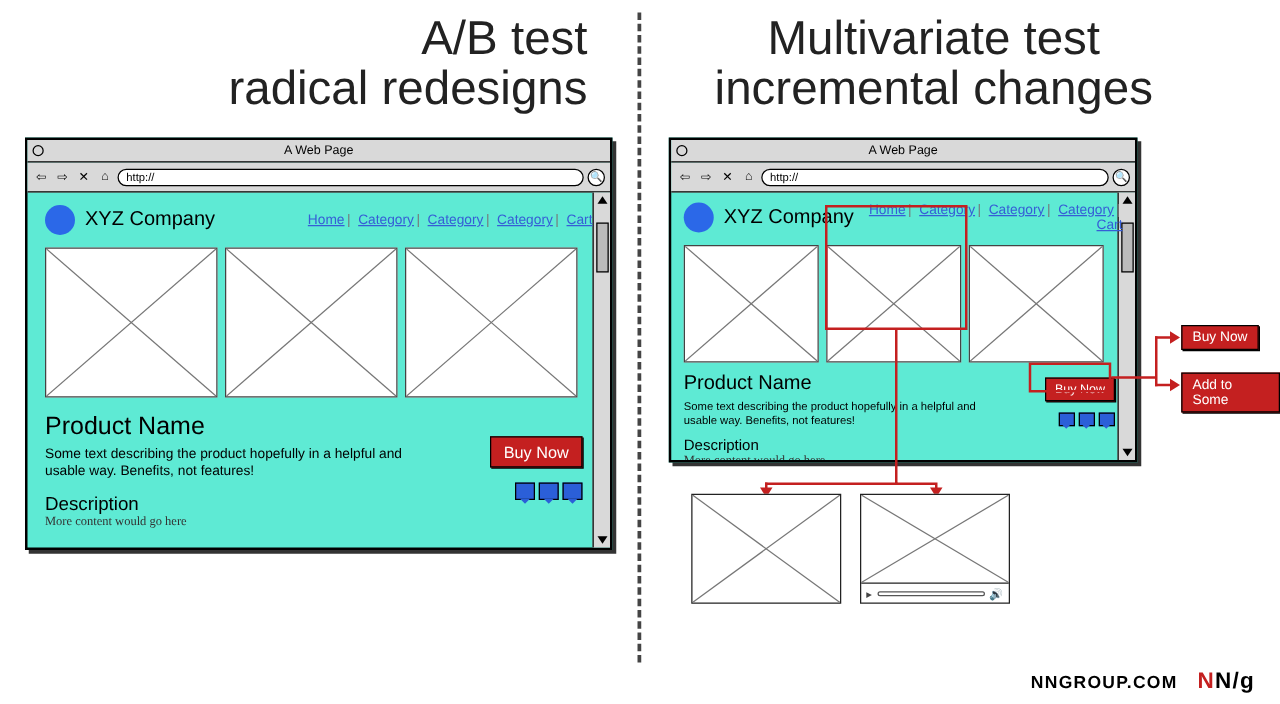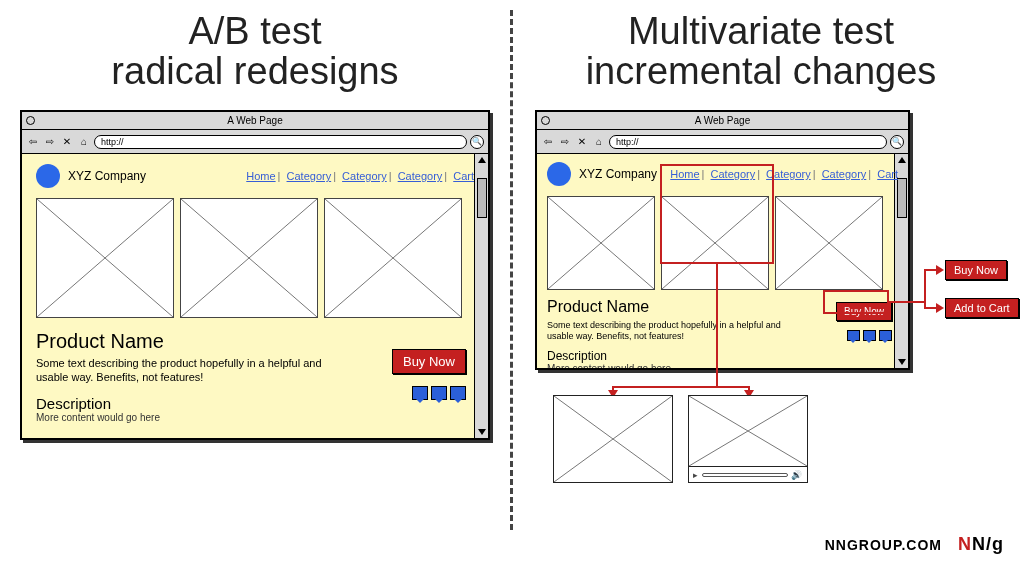--- a/index.html
+++ b/index.html
@@ -14,36 +14,36 @@
   .canvas { width: 1024px; height: 563px; position: relative; }
   .section-title {
     font-family: Helvetica, Arial, sans-serif;
     font-weight: 300;
     font-size: 38px;
     text-align: center;
     line-height: 1.05;
     color: #222;
     position: absolute;
   }
-  .left-title  { left: 40px;  top: 12px; width: 430px; }
-  .right-title { left: 536px; top: 12px; width: 450px; }
+  .left-title  { left: 40px;  top: 12px; width: 430px; text-align: right; }
+  .right-title { left: 522px; top: 12px; width: 450px; }
 
   .divider {
     position: absolute;
     left: 510px;
     top: 10px;
     height: 520px;
     border-left: 3px dashed #444;
   }
 
   
   .browser {
     position: absolute;
     border: 2px solid #000;
-    background: #fef9c3;
+    background: #5eead4;
     box-shadow: 3px 3px 0 #333;
   }
   .browser.large { left: 20px;  top: 110px; width: 470px; height: 330px; }
   .browser.small { left: 535px; top: 110px; width: 375px; height: 260px; }
 
   .titlebar {
     height: 18px;
     background: #d9d9d9;
     border-bottom: 1px solid #000;
     position: relative;
@@ -90,38 +90,38 @@
   .scrollbar::before, .scrollbar::after {
     content:""; position:absolute; left:3px; width:0;height:0;
     border-left:4px solid transparent;border-right:4px solid transparent;
   }
   .scrollbar::before { top:3px; border-bottom:6px solid #000; }
   .scrollbar::after  { bottom:3px; border-top:6px solid #000; }
   .scrollbar .thumb { position:absolute; left:2px; top:24px; width:10px; height:40px; background:#bbb; border:1px solid #000;}
 
   .brandrow { display:flex; align-items:center; gap:8px; }
   .logo { width:24px;height:24px;border-radius:50%;background:#2b68e8; flex-shrink:0;}
-  .brandname { font-size:12px; }
+  .brandname { font-size:16px; }
   .nav { flex:1; text-align:right; font-size:11px; color:#365ed6; word-spacing:1px;}
   .nav span { text-decoration:underline; color:#365ed6; cursor:default; }
   .nav .sep { color:#777; margin:0 2px; text-decoration:none;}
 
   .thumbrow { display:flex; gap:6px; margin-top:10px; }
   .ph { border:1.5px solid #444; position:relative; background:#fff; }
   .ph svg { position:absolute; inset:0; width:100%; height:100%; }
   .browser.large .thumbrow .ph { width:138px; height:120px; }
   .browser.small .thumbrow .ph { width:108px; height:94px; }
 
   .prodname { font-size:20px; margin-top:12px; }
   .browser.small .prodname { font-size:16px; margin-top:8px;}
   .bodytxt { font-size:11px; margin-top:4px; line-height:1.25; max-width:70%; }
   .browser.small .bodytxt { font-size:9px; max-width:72%; }
   .deschead { font-size:15px; margin-top:10px; font-weight:normal;}
   .browser.small .deschead { font-size:12px; margin-top:6px;}
-  .more { font-size:10px; color:#333; text-decoration: line-through wavy rgba(0,0,0,0); }
+  .more { font-size:10px; color:#333; text-decoration: line-through wavy rgba(0,0,0,0); font-family: Liberation Serif, serif; }
   .more::after{content:"";}
 
   .buynow {
     position:absolute;
     background:#c42020; color:#fff; border:1px solid #000;
     padding:4px 10px; font-size:13px; font-family: inherit;
     box-shadow: 1px 1px 0 #000;
   }
   .browser.large .buynow { right:22px; top:195px; }
   .browser.small .buynow { right:16px; top:148px; font-size:10px; padding:3px 7px;}
@@ -315,21 +315,21 @@
   <div class="arrowhead ah-down" style="left:744px; top:390px;"></div>
 
   <div class="arrow-line" style="left:889px; top:301px; width:36px; height:2px;"></div>
   <div class="arrow-line" style="left:924px; top:269px; width:2px; height:40px;"></div>
   <div class="arrow-line" style="left:924px; top:269px; width:14px; height:2px;"></div>
   <div class="arrow-line" style="left:924px; top:307px; width:14px; height:2px;"></div>
   <div class="arrowhead ah-right" style="left:936px; top:265px;"></div>
   <div class="arrowhead ah-right" style="left:936px; top:303px;"></div>
 
   <div class="variant-btn vbtn1">Buy Now</div>
-  <div class="variant-btn vbtn2">Add to Cart</div>
+  <div class="variant-btn vbtn2">Add to Some</div>
 
   <div class="variant-box vbox1">
     <svg>
         <line x1="0" y1="0" x2="100%" y2="100%" stroke="#777"></line>
         <line x1="100%" y1="0" x2="0" y2="100%" stroke="#777"></line>
       </svg>
   </div>
   <div class="variant-box vbox2">
     <svg>
         <line x1="0" y1="0" x2="100%" y2="100%" stroke="#777"></line>

